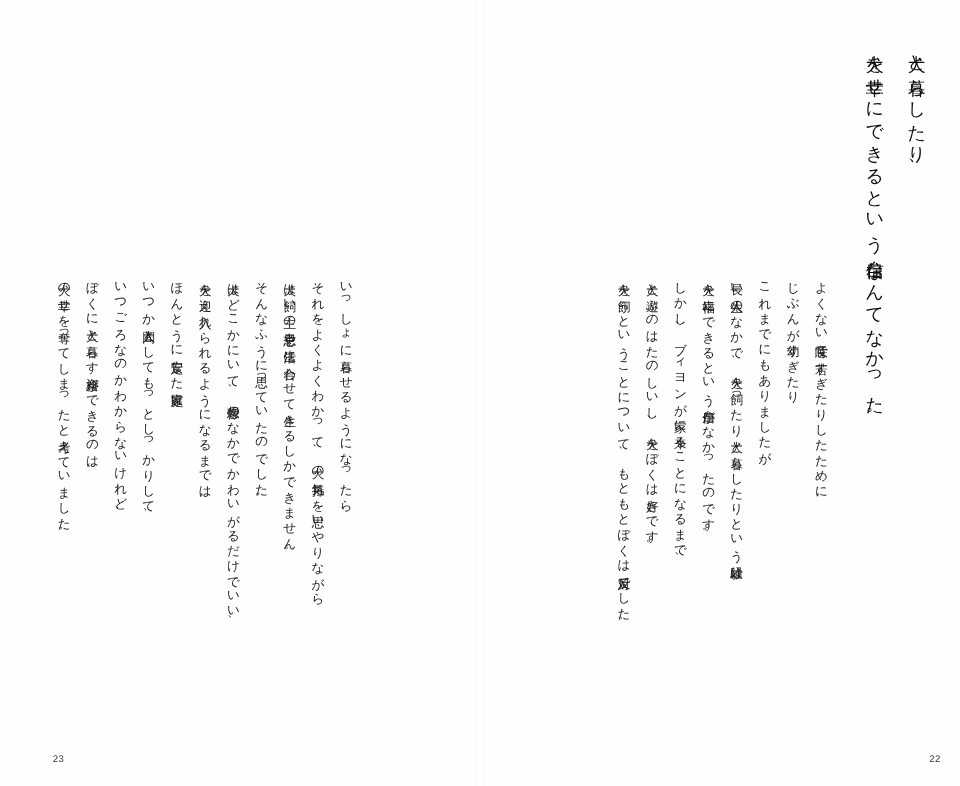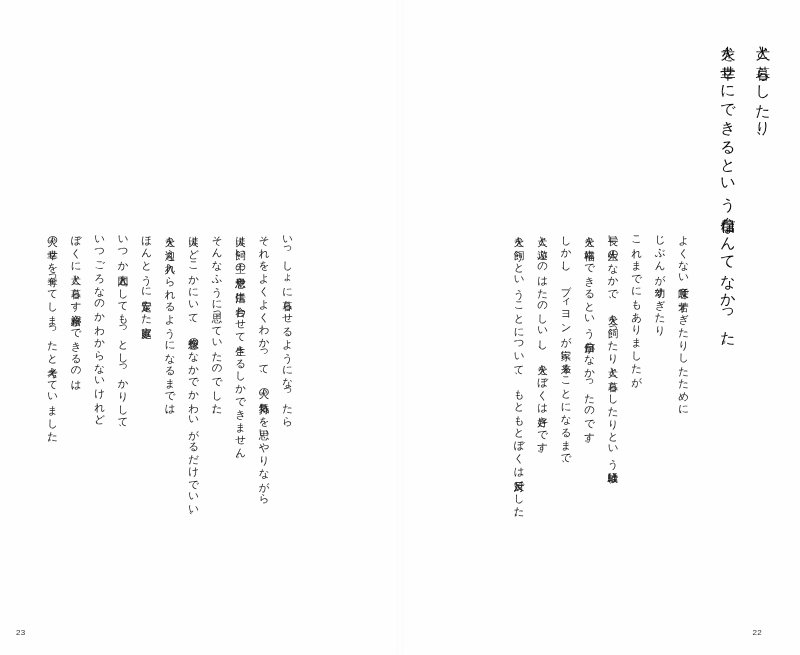--- a/index.html
+++ b/index.html
@@ -92,22 +92,22 @@
   }
 
   .folio {
     position: absolute;
     bottom: 18px;
     font-family: "Liberation Sans", sans-serif;
     font-size: 8px;
     color: #333333;
     letter-spacing: 0.04em;
   }
-  #folio-left { left: 16px; }
-  #folio-right { right: 38px; }
+  #folio-left { left: 44px; }
+  #folio-right { right: 16px; }
 
   .gutter-shade {
     position: absolute;
     left: 396px;
     top: 0;
     width: 8px;
     height: 655px;
     background: linear-gradient(to right, rgba(0,0,0,0.012), rgba(0,0,0,0.00), rgba(0,0,0,0.012));
     pointer-events: none;
   }

